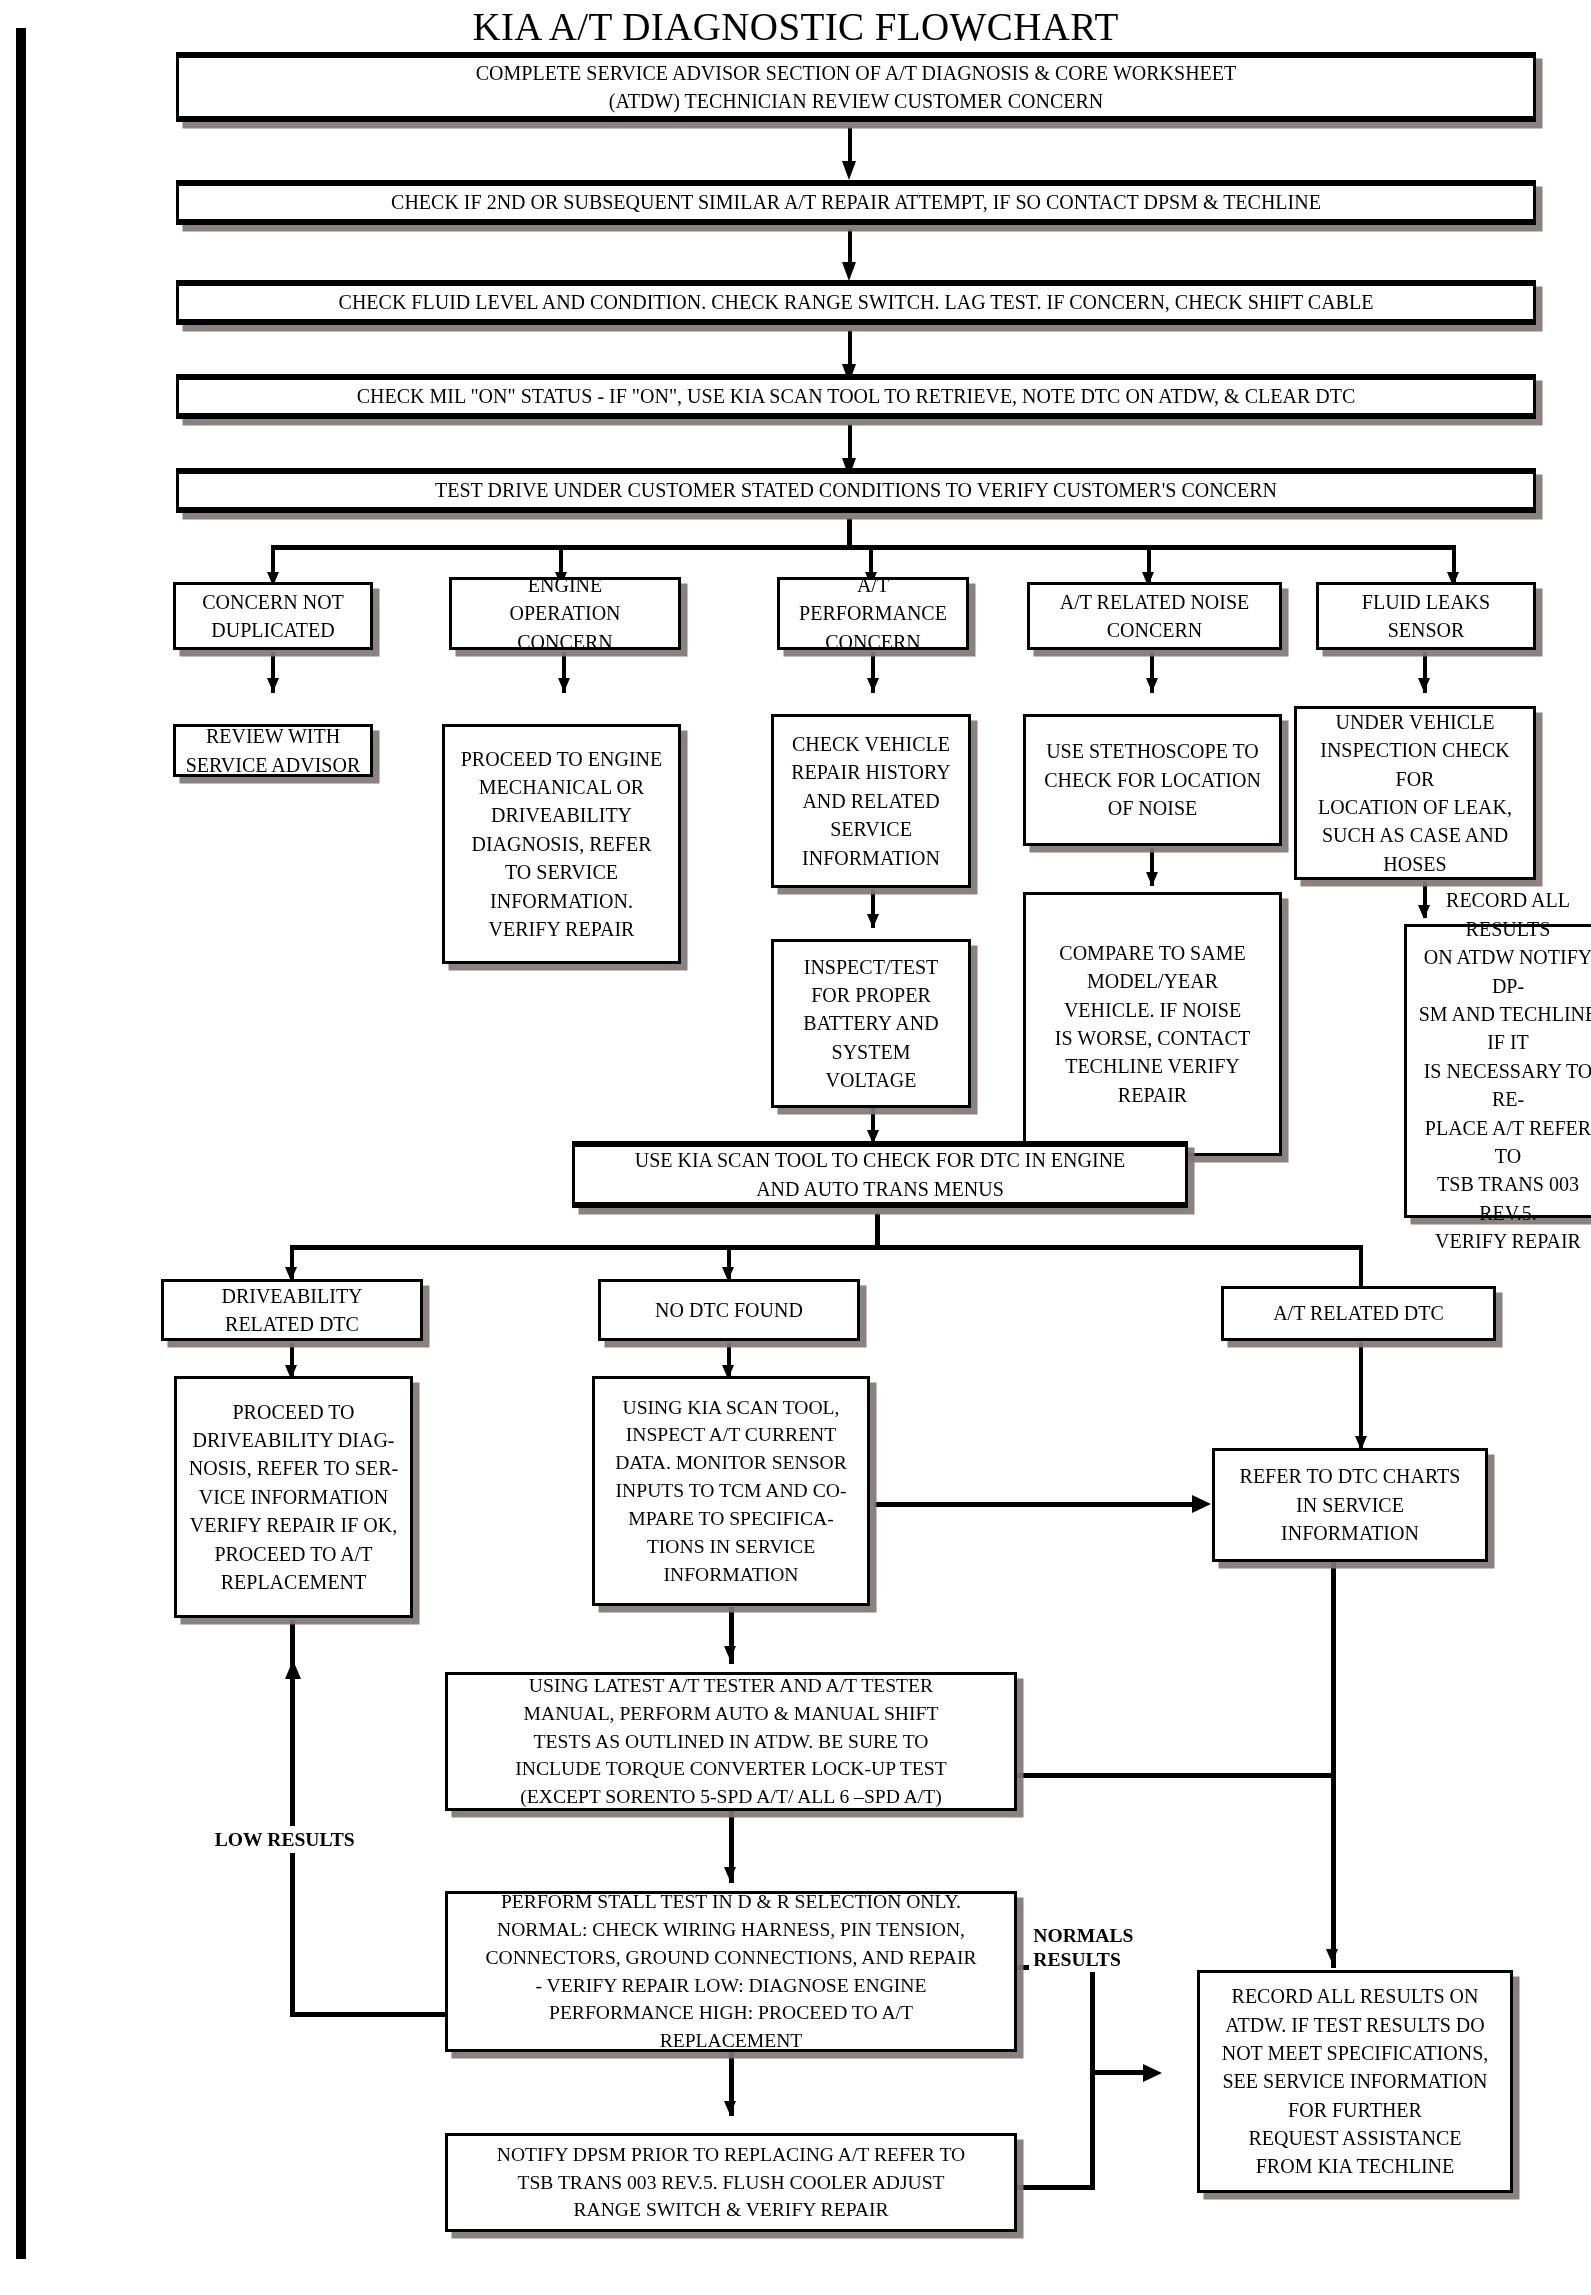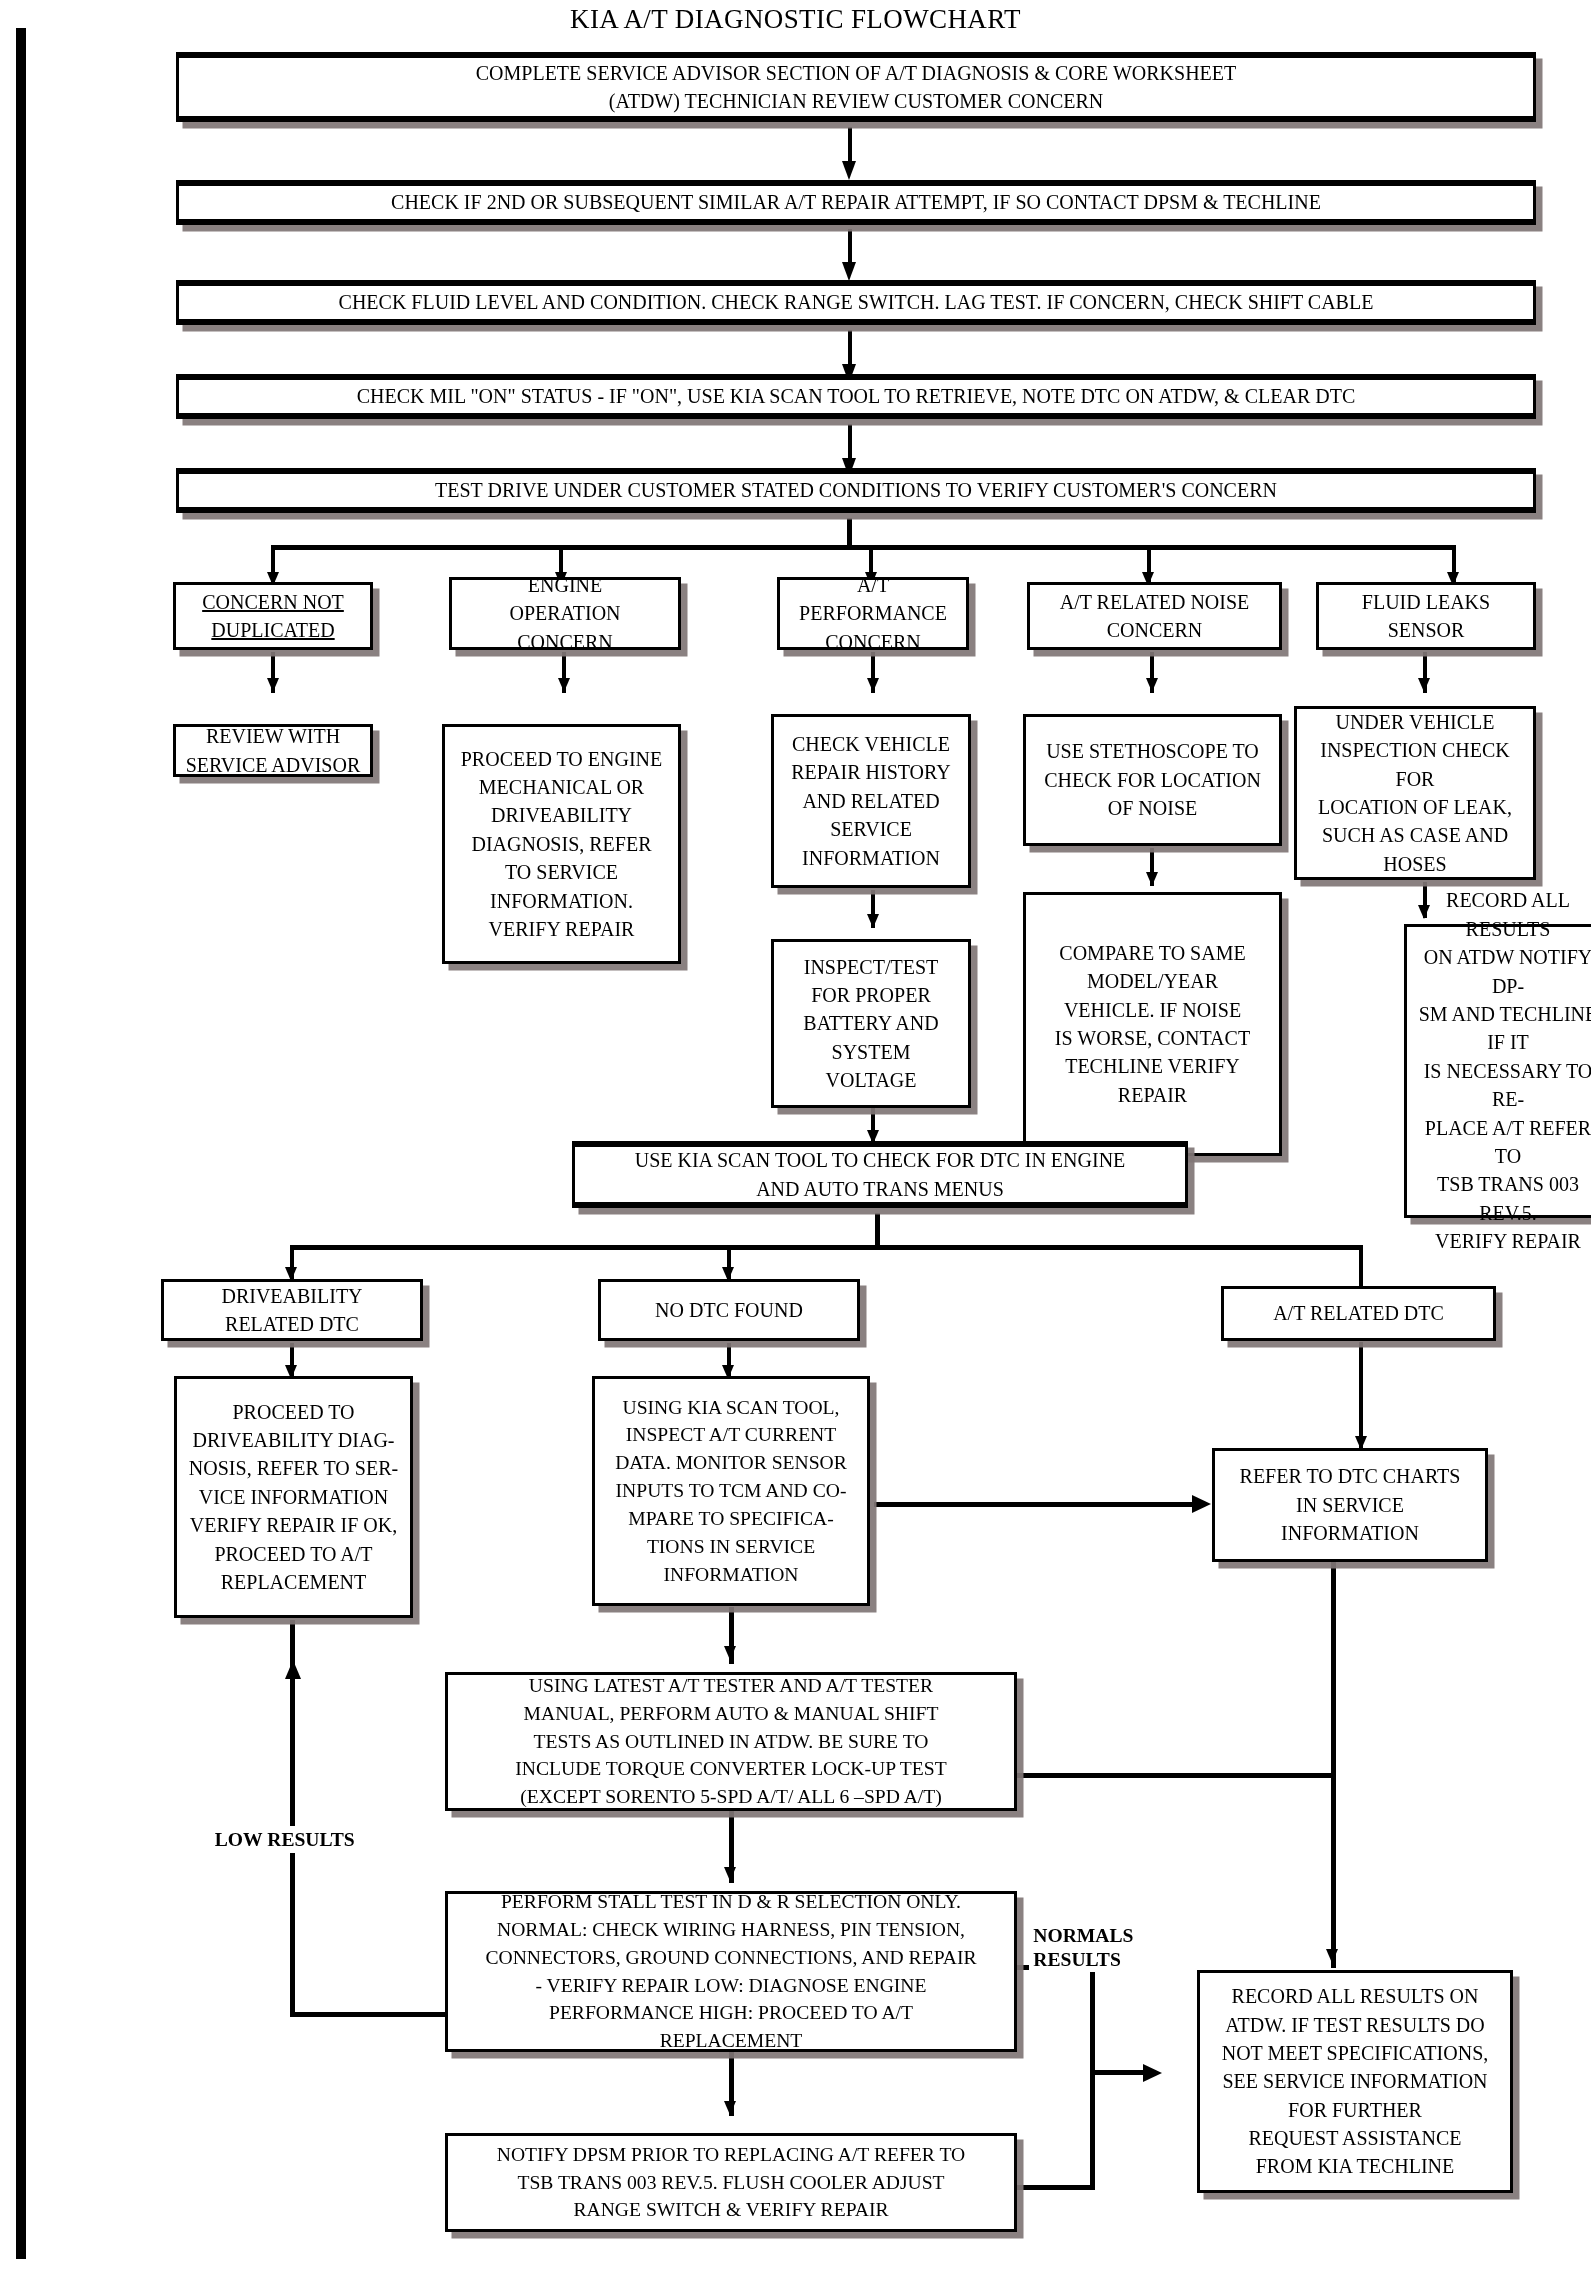--- a/index.html
+++ b/index.html
@@ -17,21 +17,21 @@
     background: #ffffff;
     overflow: hidden;
   }
   
   #chart-title {
     position: absolute;
     left: 0;
     top: 4.3px;
     width: 1591px;
     text-align: center;
-    font-size: 27px;
+    font-size: 39px;
     letter-spacing: 0.4px;
     color: #000;
     font-family: "Liberation Serif", "DejaVu Serif", serif;
   }
   
   #left-rule {
     position: absolute;
     left: 16px;
     top: 27.5px;
     width: 10px;
@@ -168,21 +168,21 @@
 
   <div class="seg vseg" style="left:869px; top:545px; width:4.3px; height:41px;"></div>
   <div class="arrow-down sm" style="left:865px; top:572px;"></div>
 
   <div class="seg vseg" style="left:1147px; top:545px; width:4.3px; height:41px;"></div>
   <div class="arrow-down sm" style="left:1142px; top:572px;"></div>
 
   <div class="seg vseg" style="left:1452px; top:545px; width:4.3px; height:41px;"></div>
   <div class="arrow-down sm" style="left:1447px; top:572px;"></div>
 
-  <div class="node f28" style="left:173px; top:582px; width:200px; height:68px;text-decoration:underline;">
+  <div class="node f28" style="left:173px; top:582px; width:200px; height:68px;">
     <span class="txt" style="white-space:pre-line">CONCERN NOT
 DUPLICATED</span>
   </div>
   <div class="node f28" style="left:449px; top:577px; width:232px; height:73px;">
     <span class="txt" style="white-space:pre-line">ENGINE
 OPERATION
 CONCERN</span>
   </div>
   <div class="node f28" style="left:777px; top:577px; width:192px; height:73px;">
     <span class="txt" style="white-space:pre-line">A/T

